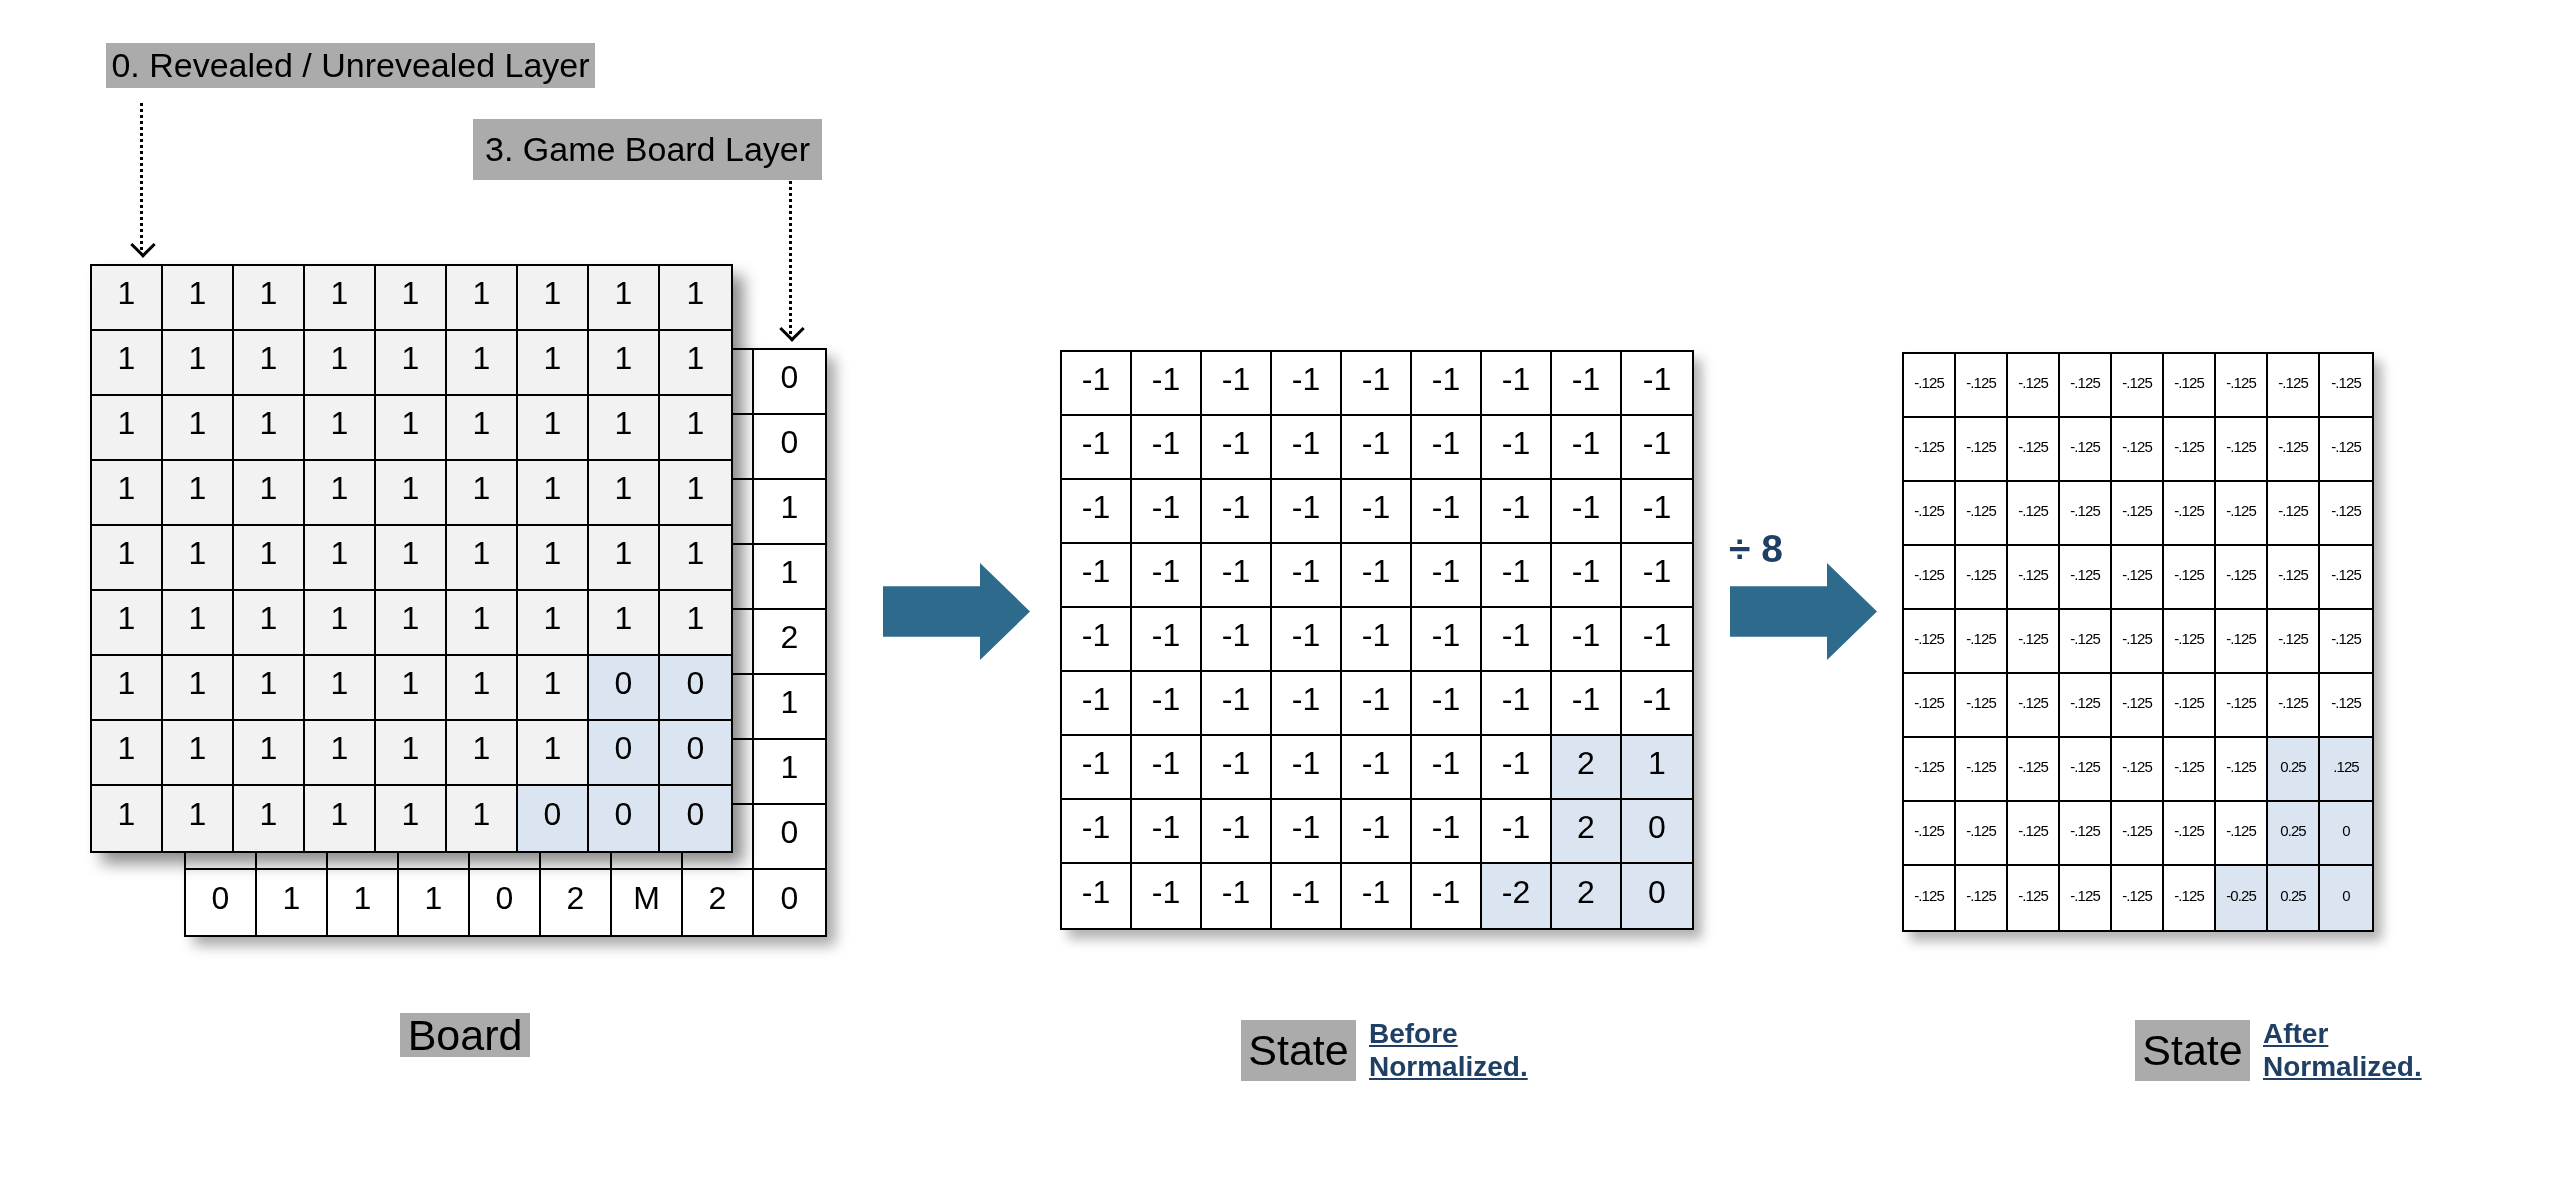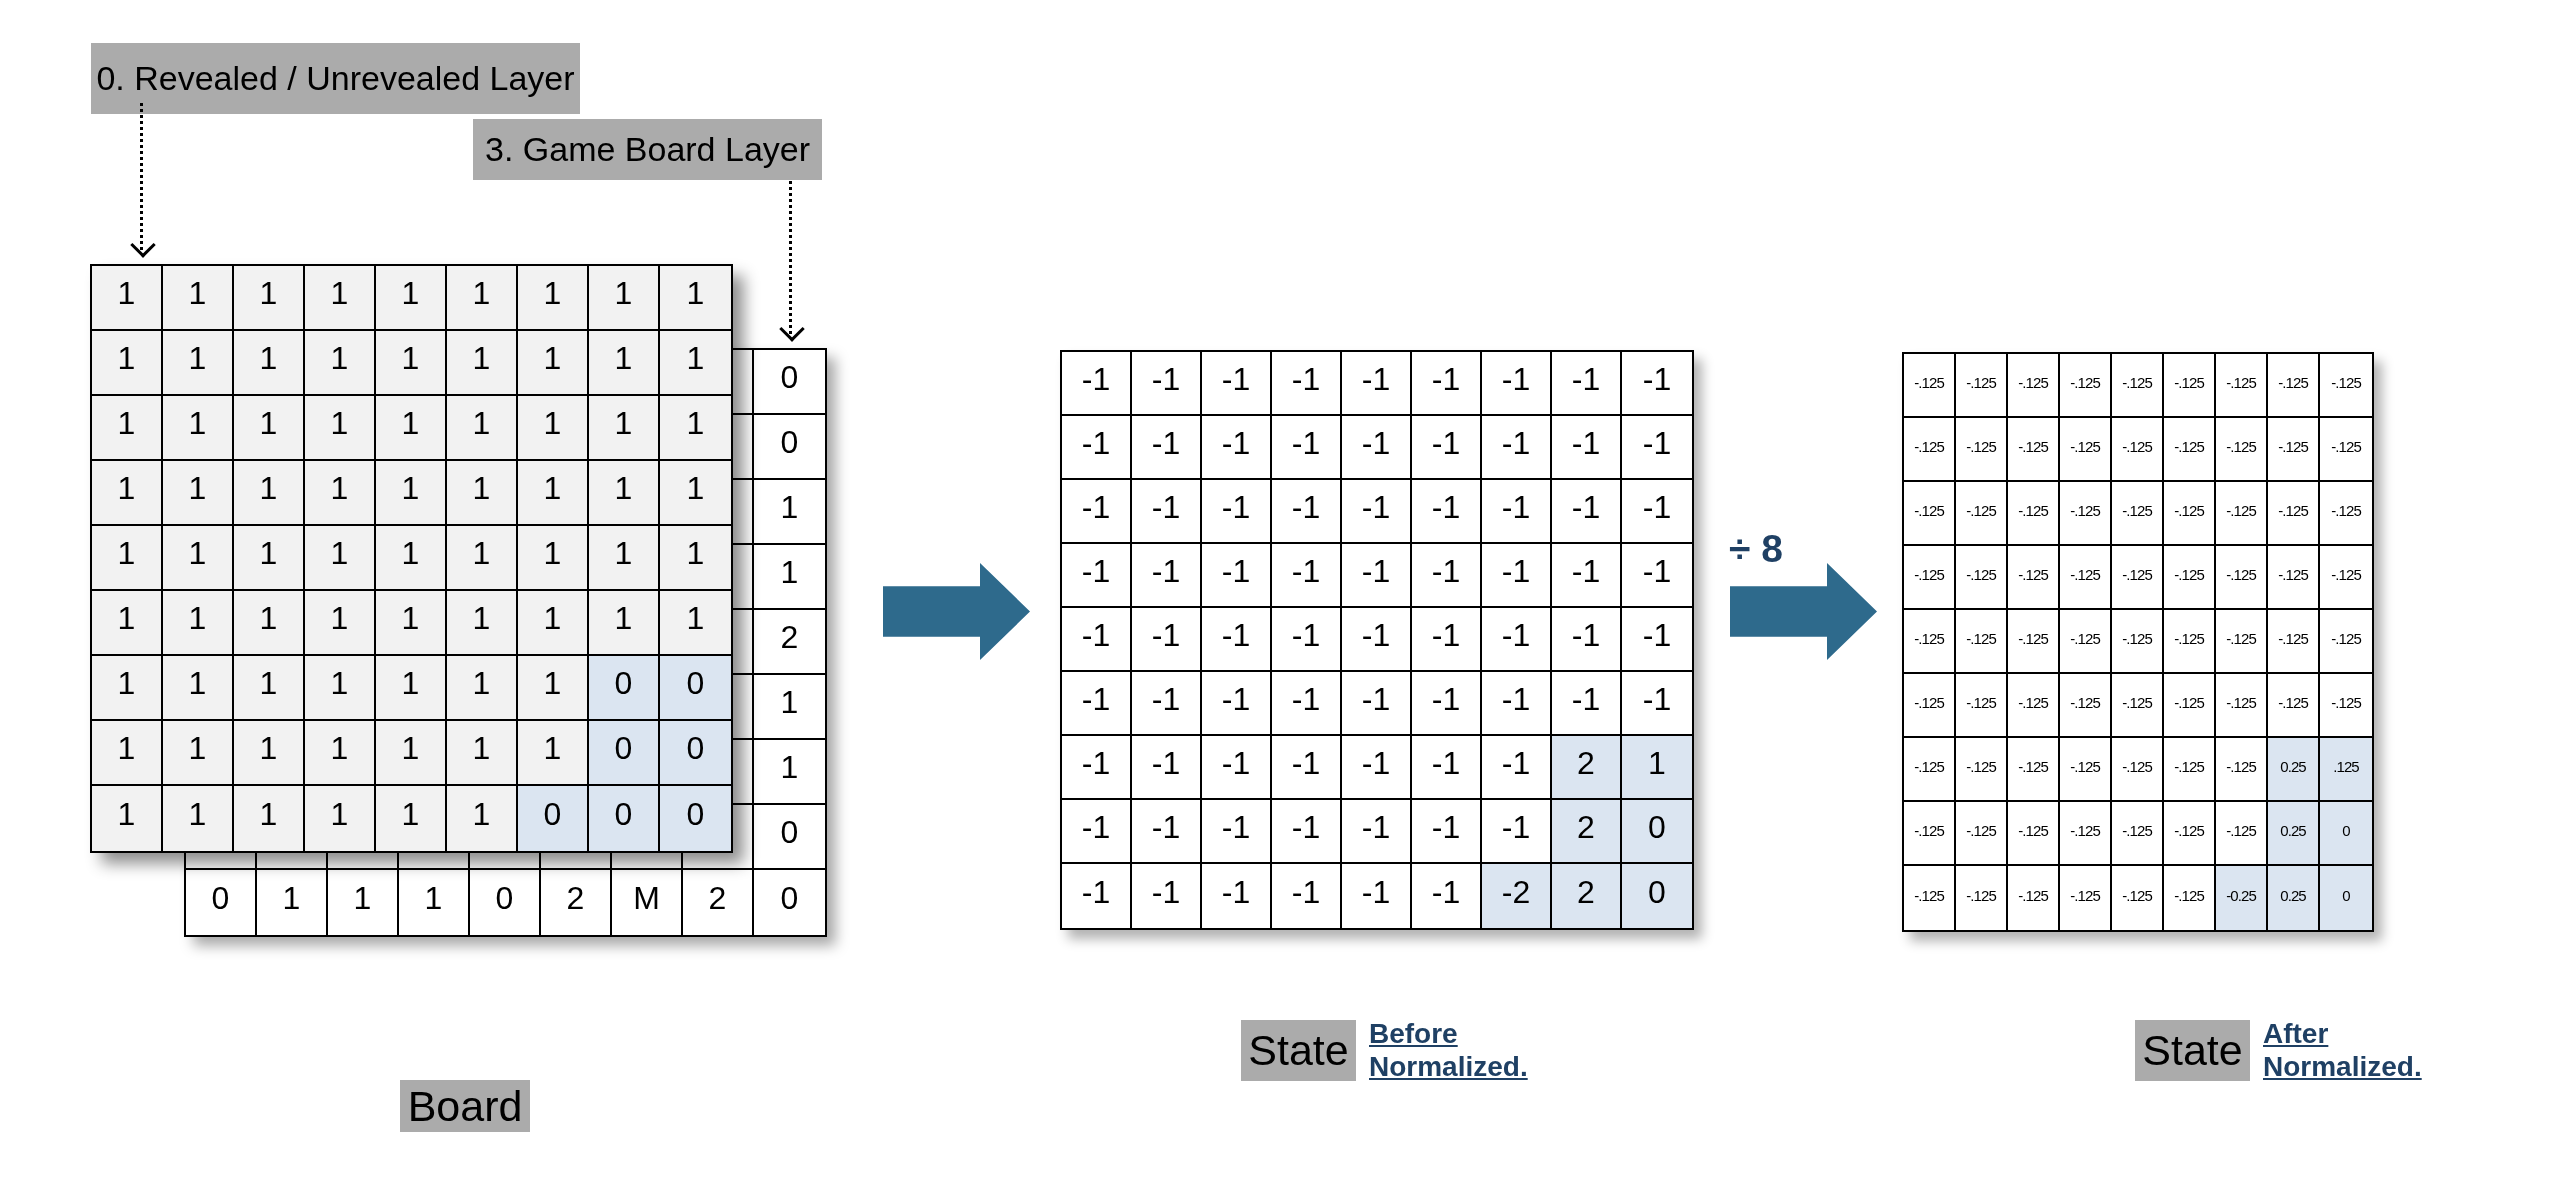--- a/index.html
+++ b/index.html
@@ -61,21 +61,21 @@
   }
   .note{
     position:absolute;font-size:28px;line-height:33px;font-weight:600;text-align:left;
   }
 </style>
 </head>
 <body>
 
 <div class="canvas">
 
-  <div class="tag" style="left:91px;top:43px;width:489px;height:71px;">0. Revealed / Unrevealed Layer</div>
+  <div class="tag" style="left:106px;top:43px;width:489px;height:45px;">0. Revealed / Unrevealed Layer</div>
   <div class="tag" style="left:473px;top:119px;width:349px;height:61px;">3. Game Board Layer</div>
 
   <div class="dotted" style="left:140px;top:103px;height:147px;"></div>
   <div class="dotted" style="left:789px;top:181px;height:153px;"></div>
 
   <div class="grid grid-back">
       <div class="cell"></div>
       <div class="cell"></div>
       <div class="cell"></div>
       <div class="cell"></div>
@@ -407,21 +407,21 @@
       <div class="cell">-.125</div>
       <div class="cell">-.125</div>
       <div class="cell">-.125</div>
       <div class="cell">-.125</div>
       <div class="cell">-.125</div>
       <div class="cell hl">-0.25</div>
       <div class="cell hl">0.25</div>
       <div class="cell hl">0</div>
     </div>
 
-  <div class="tag big" style="left:400px;top:1080px;width:130px;height:52px;">Board</div>
+  <div class="tag big" style="left:400px;top:1013px;width:130px;height:44px;">Board</div>
 
   <div class="tag big" style="left:1241px;top:1020px;width:115px;height:61px;">State</div>
   <div class="note navy" style="left:1369px;top:1017px;text-decoration:underline;">
     <div>Before</div>
     <div>Normalized.</div>
   </div>
 
   <div class="tag big" style="left:2135px;top:1020px;width:115px;height:61px;">State</div>
   <div class="note navy" style="left:2263px;top:1017px;text-decoration:underline;">
     <div>After</div>

